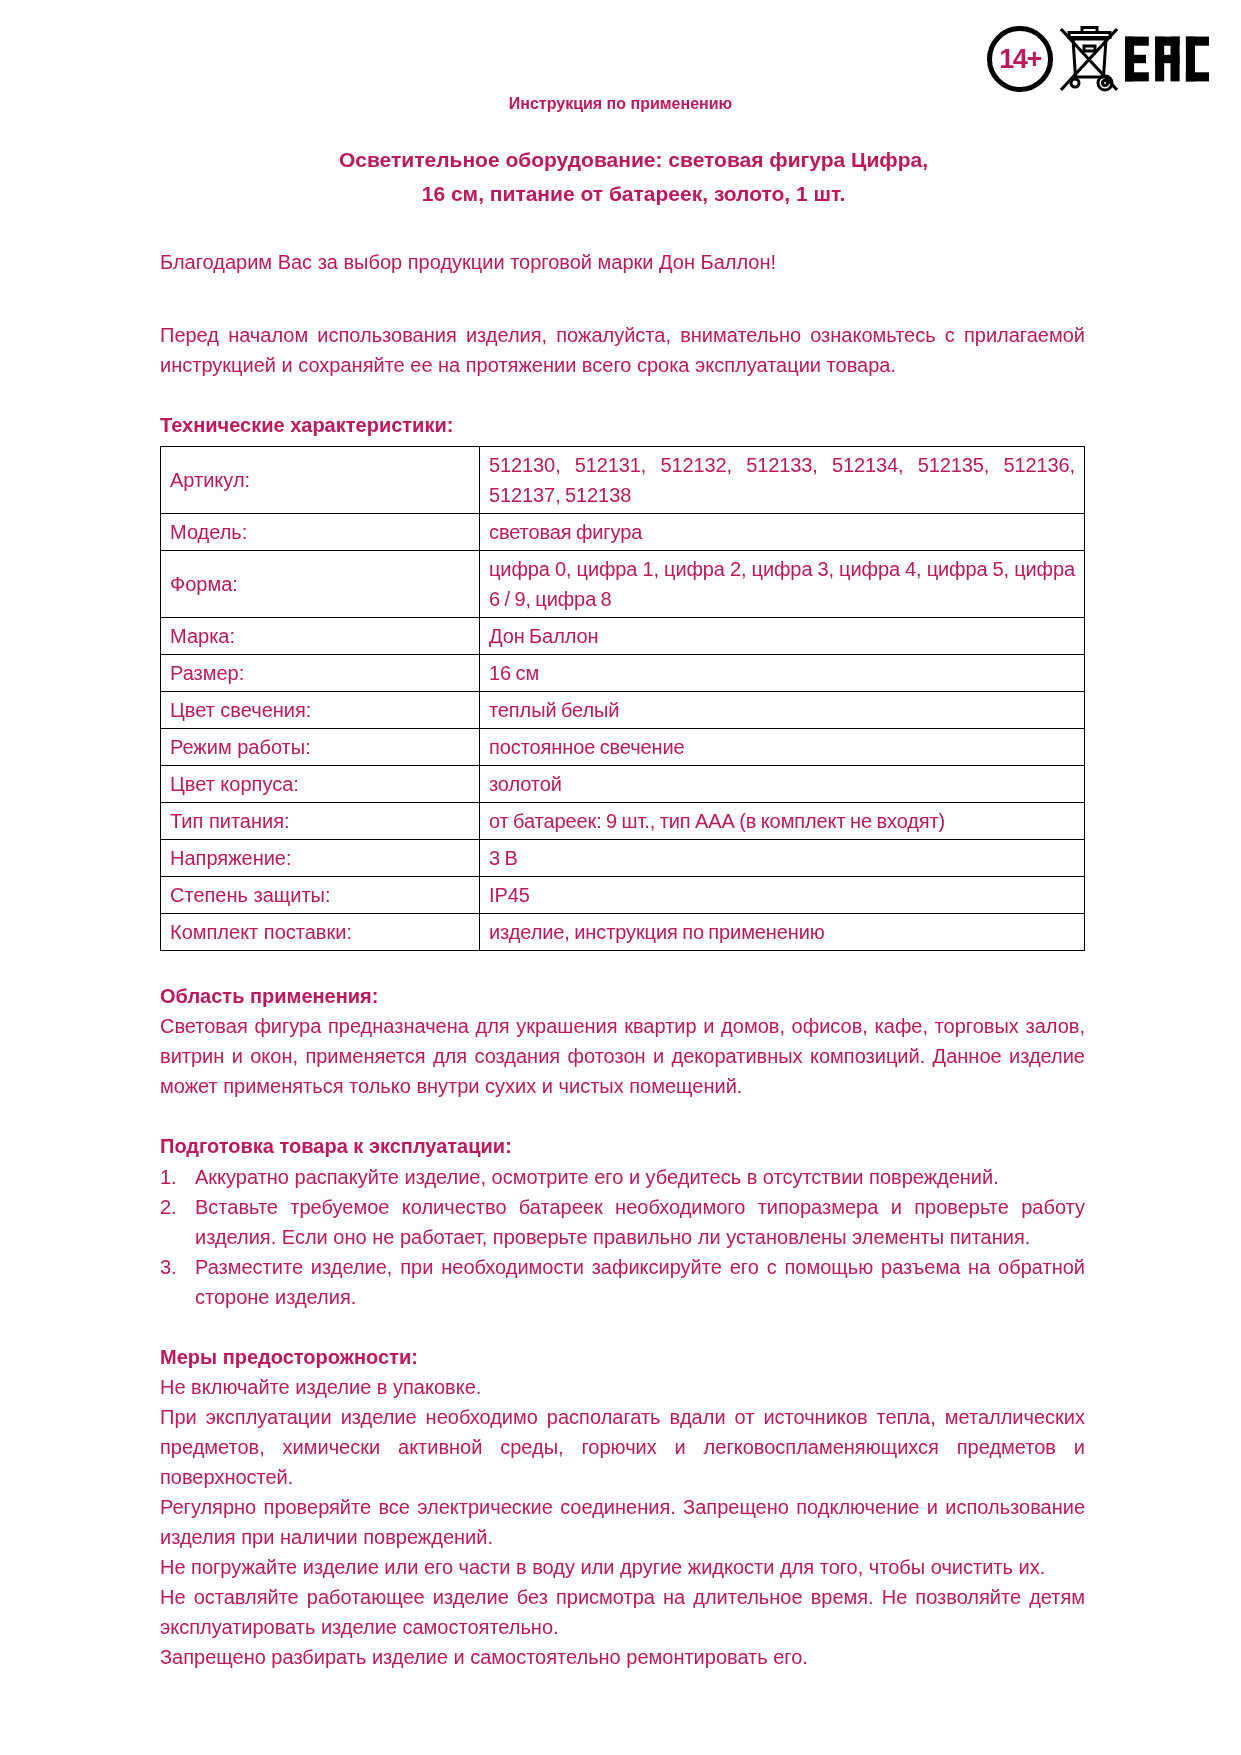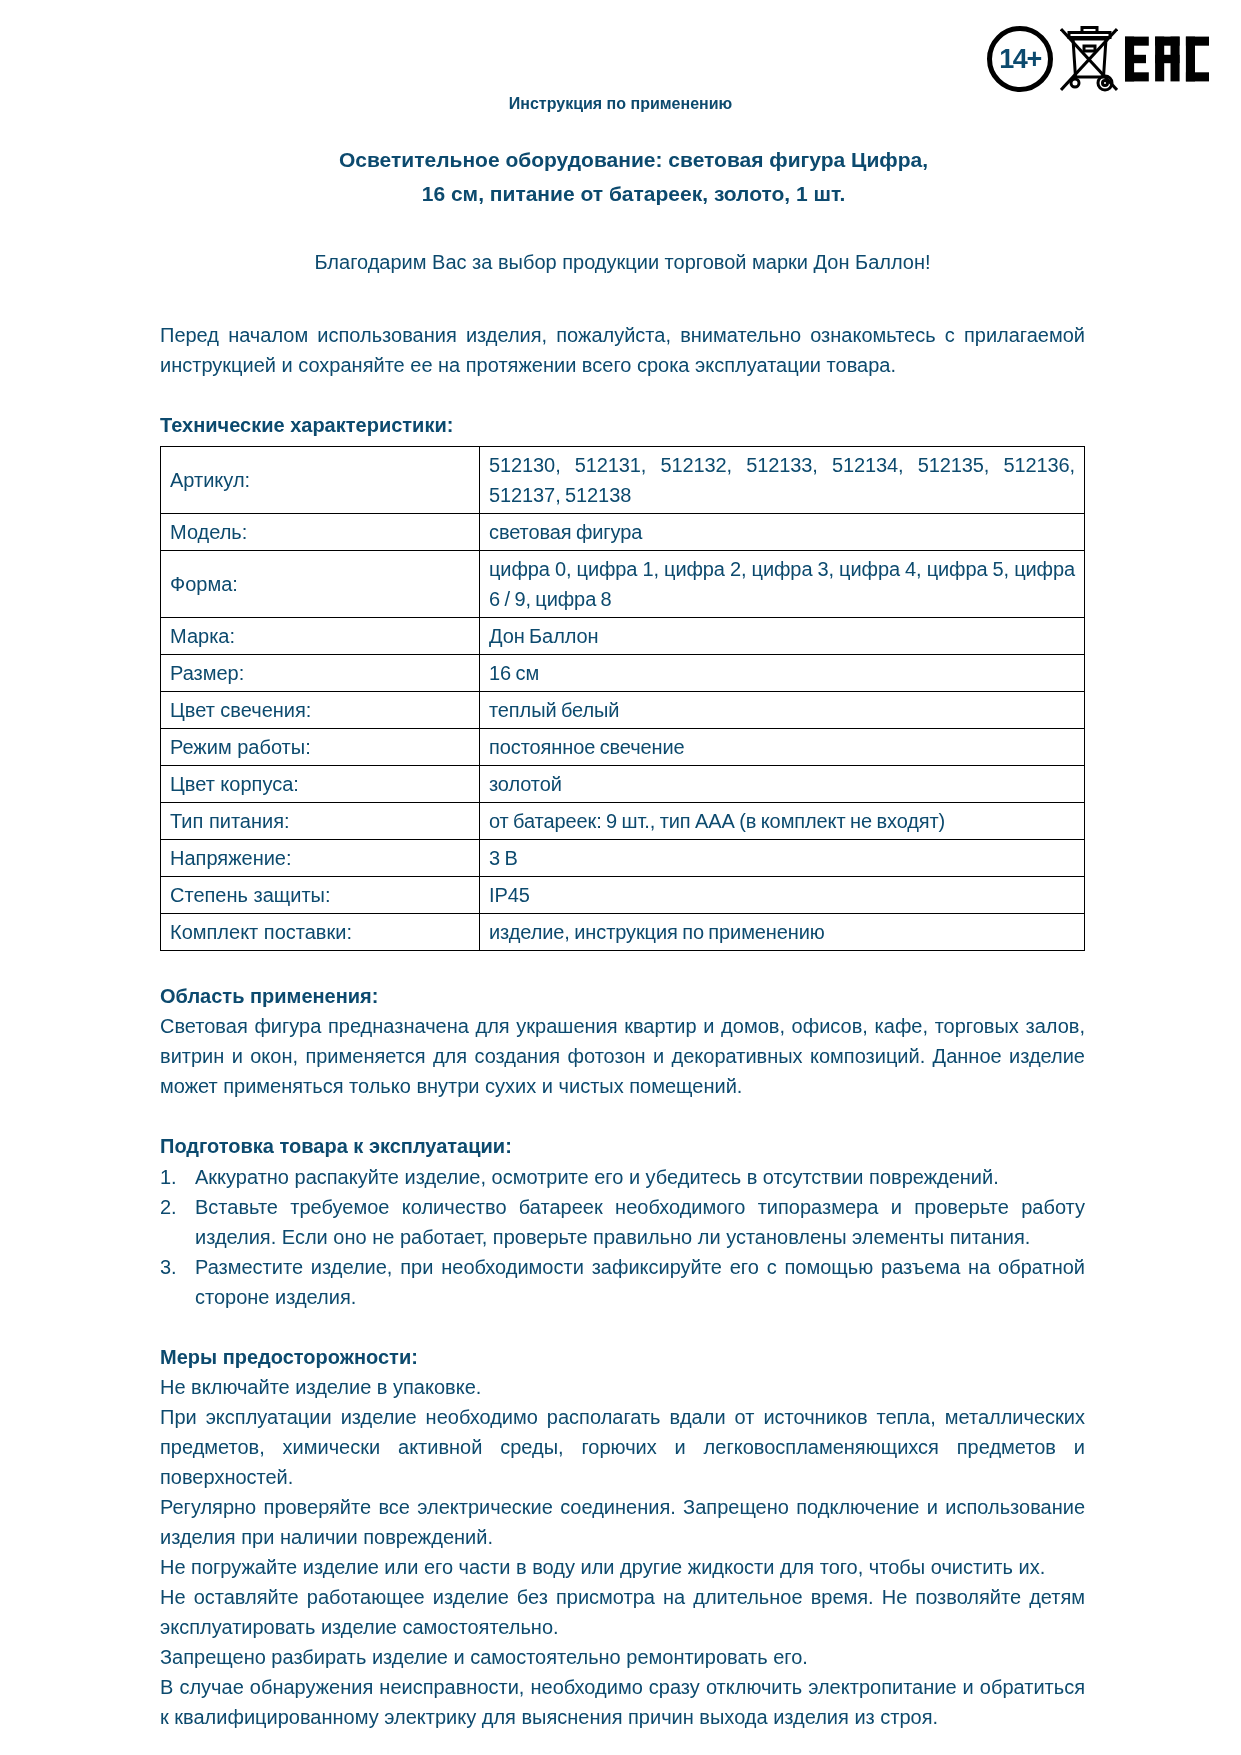--- a/index.html
+++ b/index.html
@@ -1,21 +1,21 @@
 <!DOCTYPE html>
 <html lang="ru"><head>
 <meta charset="utf-8">
 <style>
   html, body { margin: 0; padding: 0; background: #ffffff; }
   .page {
     position: relative;
     width: 1241px;
     height: 1755px;
     background: #ffffff;
-    color: #0c4a6e;
+    color: #be185d;
     font-family: "Liberation Sans", sans-serif;
     overflow: hidden;
     box-sizing: border-box;
   }
   .content { padding: 0 156px 0 160px; }
 
   
   .header-icons {
     position: absolute;
     top: 26px;
@@ -33,21 +33,21 @@
     box-sizing: content-box;
   }
   .icon-svg { display: block; }
 
   
   .doc-title  { text-align: center; font-weight: bold; font-size: 16px; line-height: 28px; padding-top: 90px; }
   .doc-subtitle { text-align: center; font-weight: bold; font-size: 21px; line-height: 34px; margin-top: 25px; padding-left: 26px; }
 
   
   .para { font-size: 20px; line-height: 30px; margin: 0; }
-  .thanks { margin-top: 36px; text-align: center; }
+  .thanks { margin-top: 36px; }
   .notice { margin-top: 43px; text-align: justify; }
   .section-heading { font-weight: bold; font-size: 20px; line-height: 30px; margin: 0; }
   .mt-section { margin-top: 30px; }
   .just { text-align: justify; }
 
   
   table.specs {
     width: 100%;
     border-collapse: collapse;
     margin-top: 6px;
@@ -199,16 +199,15 @@
       </div>
     </div>
 
     <div class="section-heading mt-section">Меры предосторожности:</div>
     <p class="para just">Не включайте изделие в упаковке.</p>
     <p class="para just">При эксплуатации изделие необходимо располагать вдали от источников тепла, металлических предметов, химически активной среды, горючих и легковоспламеняющихся предметов и поверхностей.</p>
     <p class="para just">Регулярно проверяйте все электрические соединения. Запрещено подключение и использование изделия при наличии повреждений.</p>
     <p class="para just">Не погружайте изделие или его части в воду или другие жидкости для того, чтобы очистить их.</p>
     <p class="para just">Не оставляйте работающее изделие без присмотра на длительное время. Не позволяйте детям эксплуатировать изделие самостоятельно.</p>
     <p class="para just">Запрещено разбирать изделие и самостоятельно ремонтировать его.</p>
-    <p class="para just">В случае обнаружения неисправности, необходимо сразу отключить электропитание и обратиться к квалифицированному электрику для выяснения причин выхода изделия из строя.</p>
 
   </div>
 </div>
 
 </body></html>

